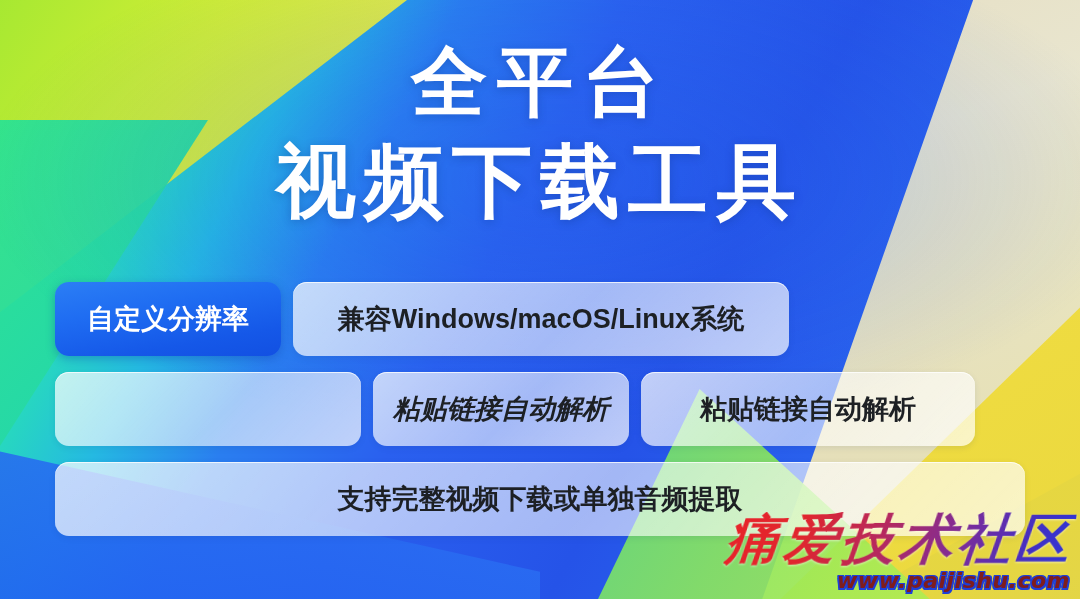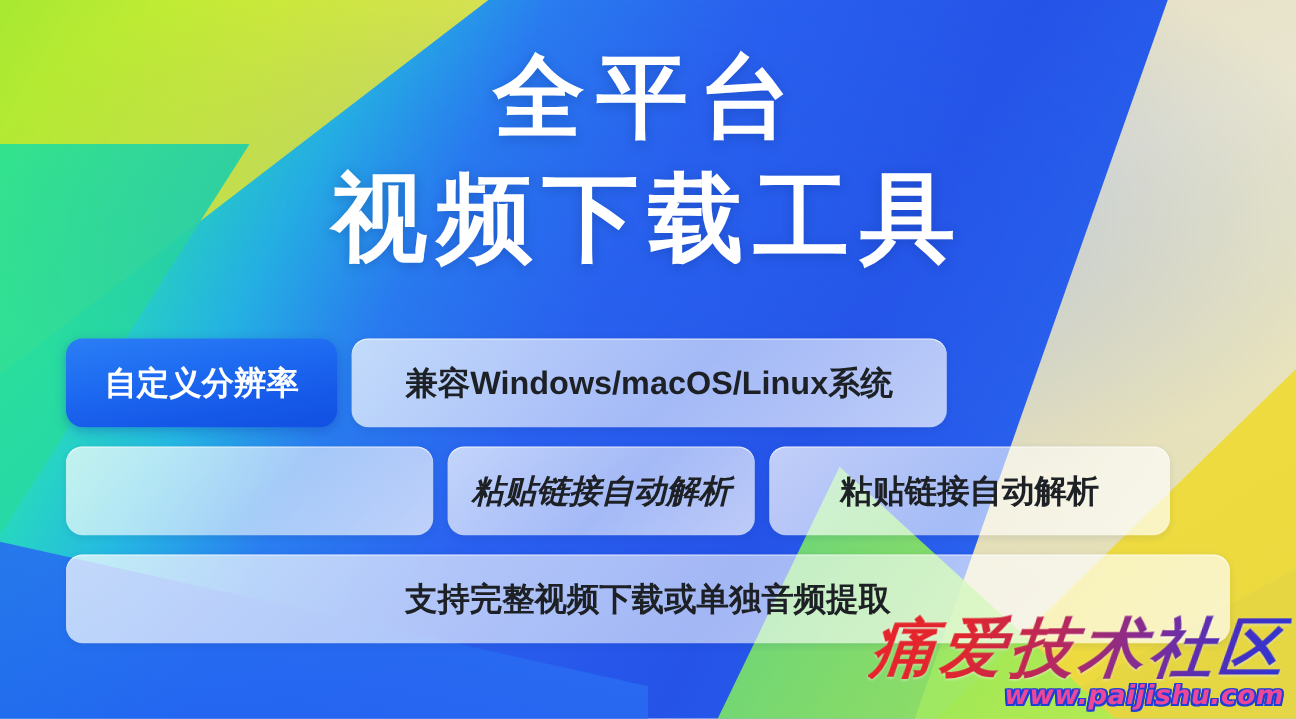--- a/index.html
+++ b/index.html
@@ -222,21 +222,21 @@
   }
   .wm-url {
     display: inline-block;
     margin-top: 2px;
     margin-right: 4px;
     font-family: "DejaVu Sans", "Liberation Sans", sans-serif;
     font-size: 22px;
     font-weight: 700;
     font-style: italic;
     letter-spacing: 0.5px;
-    color: #ec4899;
+    color: #7f1d1d;
     text-shadow:
       -1.5px 0 #1f3fd8, 1.5px 0 #1f3fd8,
       0 -1.5px #1f3fd8, 0 1.5px #1f3fd8,
       -1.5px -1.5px #1f3fd8, 1.5px -1.5px #1f3fd8,
       -1.5px 1.5px #1f3fd8, 1.5px 1.5px #1f3fd8;
   }
 </style>
 </head>
 <body>
 

